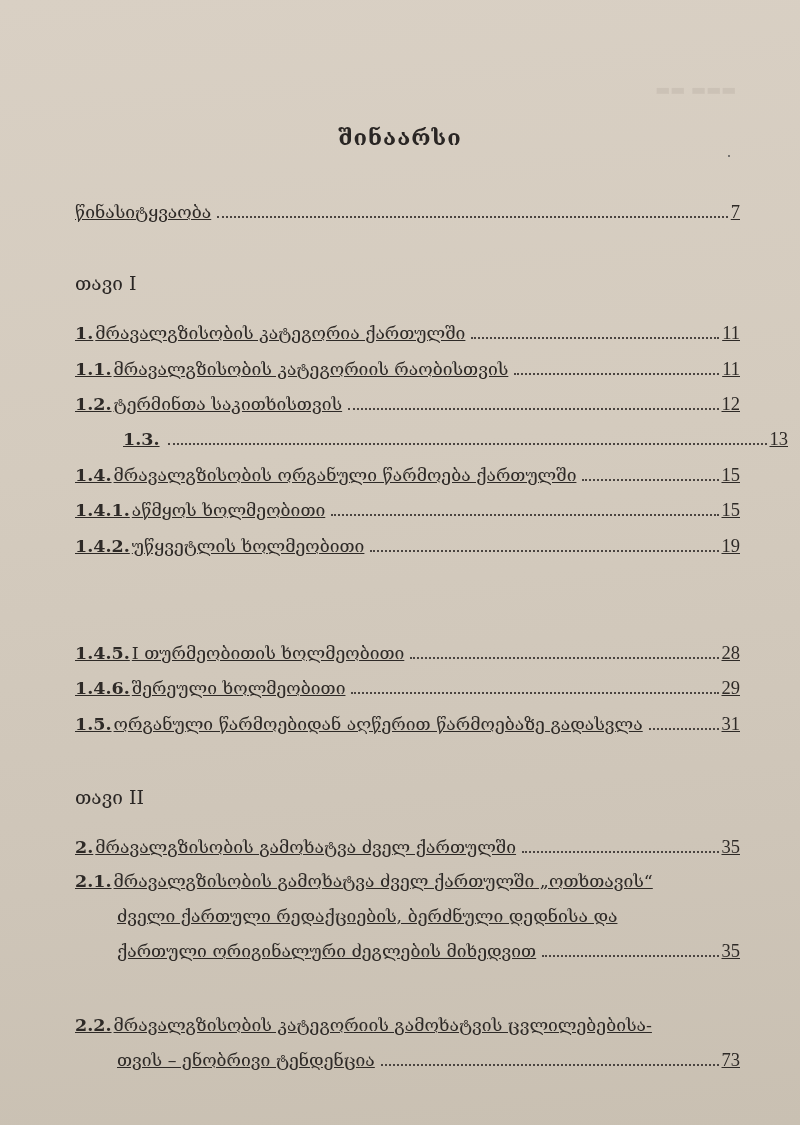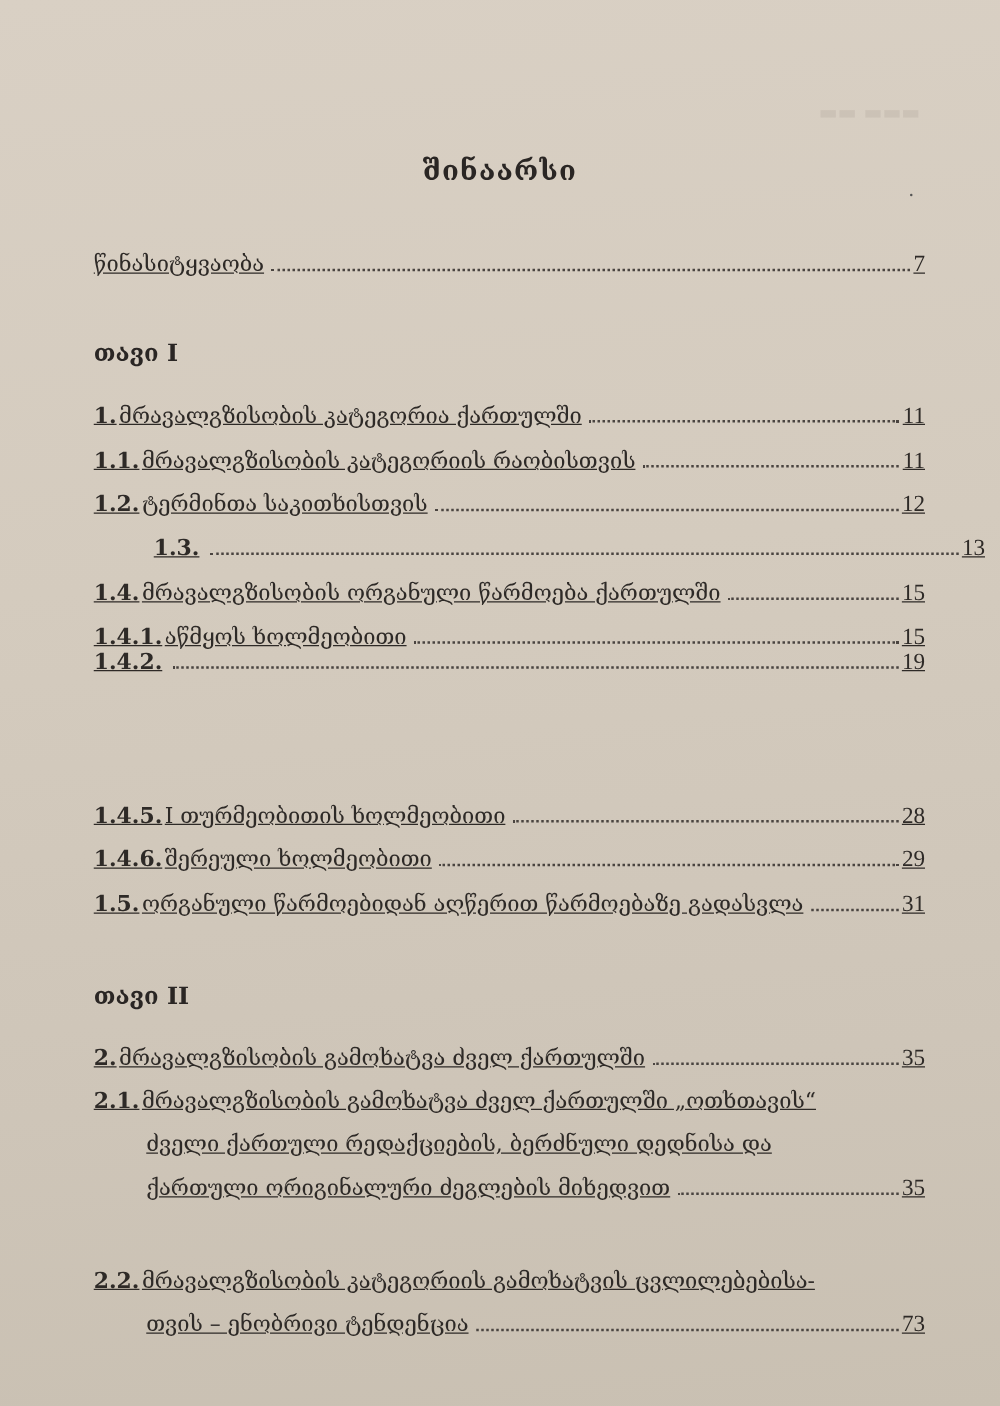--- a/index.html
+++ b/index.html
@@ -42,21 +42,21 @@
       left: 728px;
       top: 155px;
       width: 2px; height: 2px;
       background: #555;
       border-radius: 50%;
     }
     .chapter {
       position: absolute;
       left: 75px;
       font-size: 19px;
-      font-weight: bold;
+      font-weight: normal;
       color: #2a2624;
     }
     .entry {
       position: absolute;
       left: 75px;
       width: 665px;
       font-size: 17.5px;
       line-height: 27px;
       color: #2e2a27;
     }
@@ -155,23 +155,24 @@
 
   <div class="entry" style="top:497px;">
     <div class="row">
       <span class="num">1.4.1.</span>
       <span class="text">აწმყოს ხოლმეობითი</span>
       <span class="leader"></span>
       <span class="page-no">15</span>
     </div>
   </div>
 
-  <div class="entry" style="top:517px;">
+  <div class="entry" style="top:533px;">
     <div class="row">
       <span class="num">1.4.2.</span>
+      <span class="text">უწყვეტლის ხოლმეობითი</span>
       <span class="leader"></span>
       <span class="page-no">19</span>
     </div>
   </div>
 
 
 
   <div class="entry" style="top:640px;">
     <div class="row">
       <span class="num">1.4.5.</span>

